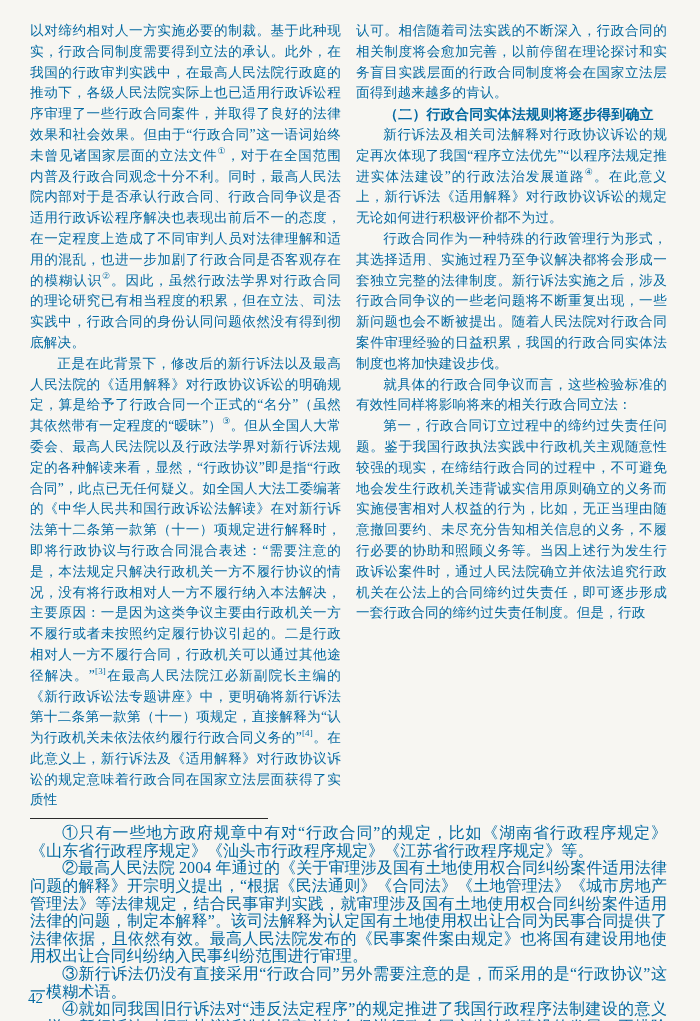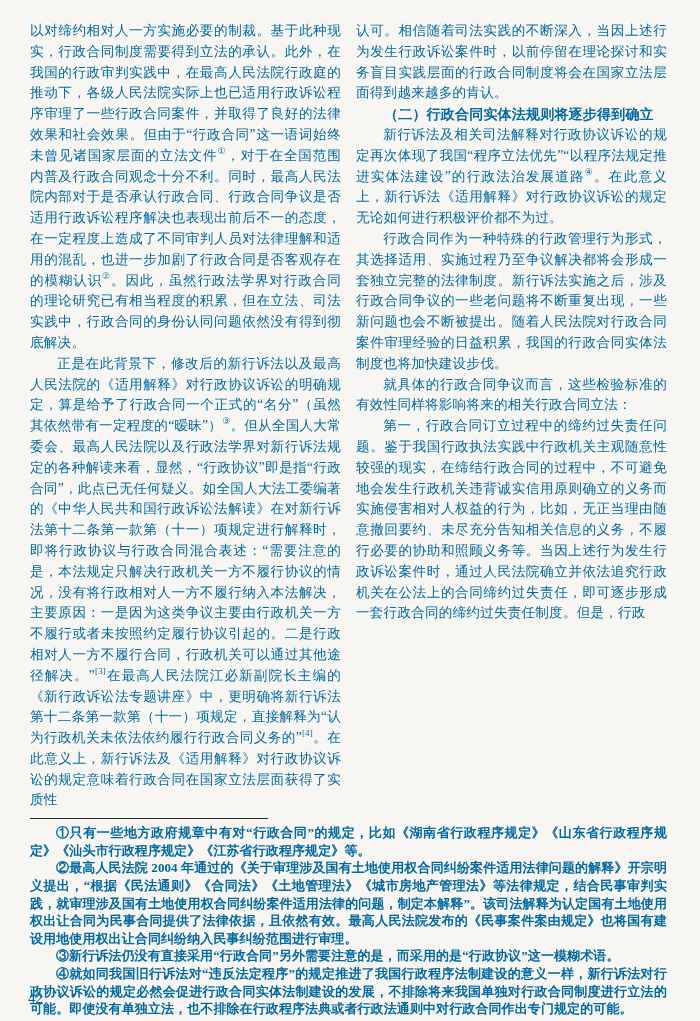--- a/index.html
+++ b/index.html
@@ -44,46 +44,45 @@
   }
   .footnote-area { margin-top: 7px; }
   .footnote-separator {
     width: 238px;
     border: none;
     border-top: 1.6px solid #2a2a2a;
     margin: 0 0 5px 0;
   }
   .footnotes p {
     margin: 0;
-    font-size: 13px;
+    font-size: 16px;
     line-height: 17.6px;
     text-align: justify;
     text-indent: 2em;
     letter-spacing: 0.1px;
-    font-weight: bold;
   }
   .page-number {
     position: absolute;
     left: 28px;
     bottom: 14px;
     font-size: 15px;
     font-family: "Liberation Serif", serif;
   }
 </style>
 </head>
 <body>
 
 <div class="page">
   <div class="columns">
     <div class="column" id="left-column">
         <p>以对缔约相对人一方实施必要的制裁。基于此种现实，行政合同制度需要得到立法的承认。此外，在我国的行政审判实践中，在最高人民法院行政庭的推动下，各级人民法院实际上也已适用行政诉讼程序审理了一些行政合同案件，并取得了良好的法律效果和社会效果。但由于“行政合同”这一语词始终未曾见诸国家层面的立法文件<sup>①</sup>，对于在全国范围内普及行政合同观念十分不利。同时，最高人民法院内部对于是否承认行政合同、行政合同争议是否适用行政诉讼程序解决也表现出前后不一的态度，在一定程度上造成了不同审判人员对法律理解和适用的混乱，也进一步加剧了行政合同是否客观存在的模糊认识<sup>②</sup>。因此，虽然行政法学界对行政合同的理论研究已有相当程度的积累，但在立法、司法实践中，行政合同的身份认同问题依然没有得到彻底解决。</p>
         <p class="indent">正是在此背景下，修改后的新行诉法以及最高人民法院的《适用解释》对行政协议诉讼的明确规定，算是给予了行政合同一个正式的“名分”（虽然其依然带有一定程度的“暧昧”）<sup>③</sup>。但从全国人大常委会、最高人民法院以及行政法学界对新行诉法规定的各种解读来看，显然，“行政协议”即是指“行政合同”，此点已无任何疑义。如全国人大法工委编著的《中华人民共和国行政诉讼法解读》在对新行诉法第十二条第一款第（十一）项规定进行解释时，即将行政协议与行政合同混合表述：“需要注意的是，本法规定只解决行政机关一方不履行协议的情况，没有将行政相对人一方不履行纳入本法解决，主要原因：一是因为这类争议主要由行政机关一方不履行或者未按照约定履行协议引起的。二是行政相对人一方不履行合同，行政机关可以通过其他途径解决。”<sup>[3]</sup>在最高人民法院江必新副院长主编的《新行政诉讼法专题讲座》中，更明确将新行诉法第十二条第一款第（十一）项规定，直接解释为“认为行政机关未依法依约履行行政合同义务的”<sup>[4]</sup>。在此意义上，新行诉法及《适用解释》对行政协议诉讼的规定意味着行政合同在国家立法层面获得了实质性</p>
       </div>
     <div class="column" id="right-column">
-        <p>认可。相信随着司法实践的不断深入，当因上述行为发生行政诉讼案件时，以前停留在理论探讨和实务盲目实践层面的行政合同制度将会在国家立法层面得到越来越多的肯认。</p>
+        <p>认可。相信随着司法实践的不断深入，行政合同的相关制度将会愈加完善，以前停留在理论探讨和实务盲目实践层面的行政合同制度将会在国家立法层面得到越来越多的肯认。</p>
         <p class="heading">（二）行政合同实体法规则将逐步得到确立</p>
         <p class="indent">新行诉法及相关司法解释对行政协议诉讼的规定再次体现了我国“程序立法优先”“以程序法规定推进实体法建设”的行政法治发展道路<sup>④</sup>。在此意义上，新行诉法《适用解释》对行政协议诉讼的规定无论如何进行积极评价都不为过。</p>
         <p class="indent">行政合同作为一种特殊的行政管理行为形式，其选择适用、实施过程乃至争议解决都将会形成一套独立完整的法律制度。新行诉法实施之后，涉及行政合同争议的一些老问题将不断重复出现，一些新问题也会不断被提出。随着人民法院对行政合同案件审理经验的日益积累，我国的行政合同实体法制度也将加快建设步伐。</p>
         <p class="indent">就具体的行政合同争议而言，这些检验标准的有效性同样将影响将来的相关行政合同立法：</p>
         <p class="indent">第一，行政合同订立过程中的缔约过失责任问题。鉴于我国行政执法实践中行政机关主观随意性较强的现实，在缔结行政合同的过程中，不可避免地会发生行政机关违背诚实信用原则确立的义务而实施侵害相对人权益的行为，比如，无正当理由随意撤回要约、未尽充分告知相关信息的义务，不履行必要的协助和照顾义务等。当因上述行为发生行政诉讼案件时，通过人民法院确立并依法追究行政机关在公法上的合同缔约过失责任，即可逐步形成一套行政合同的缔约过失责任制度。但是，行政</p>
       </div>
   </div>
   <div class="footnote-area">
     <hr class="footnote-separator">
     <div class="footnotes" id="footnotes">

